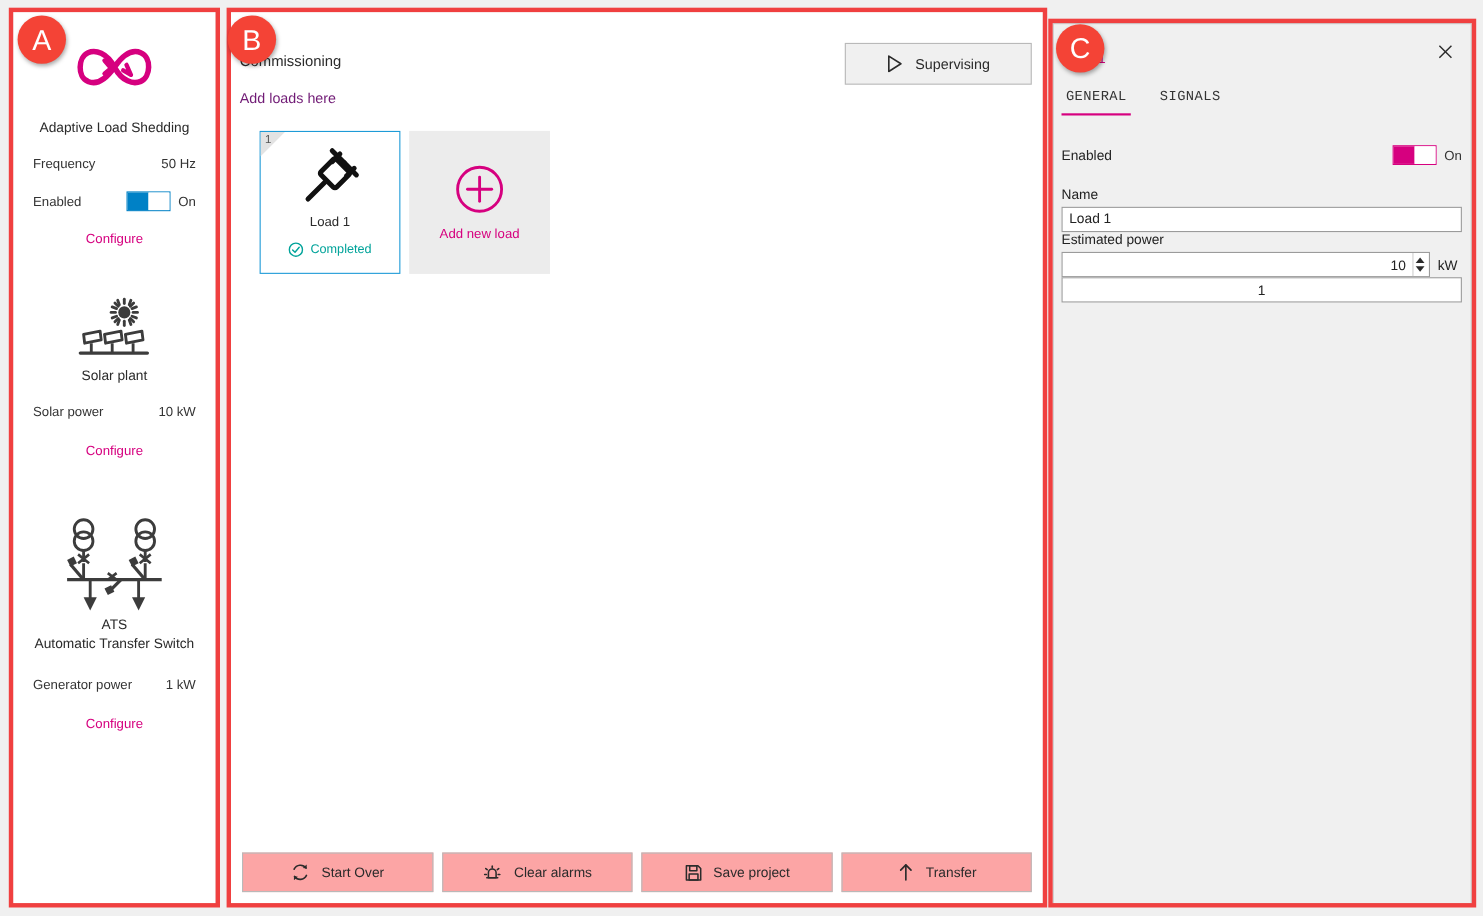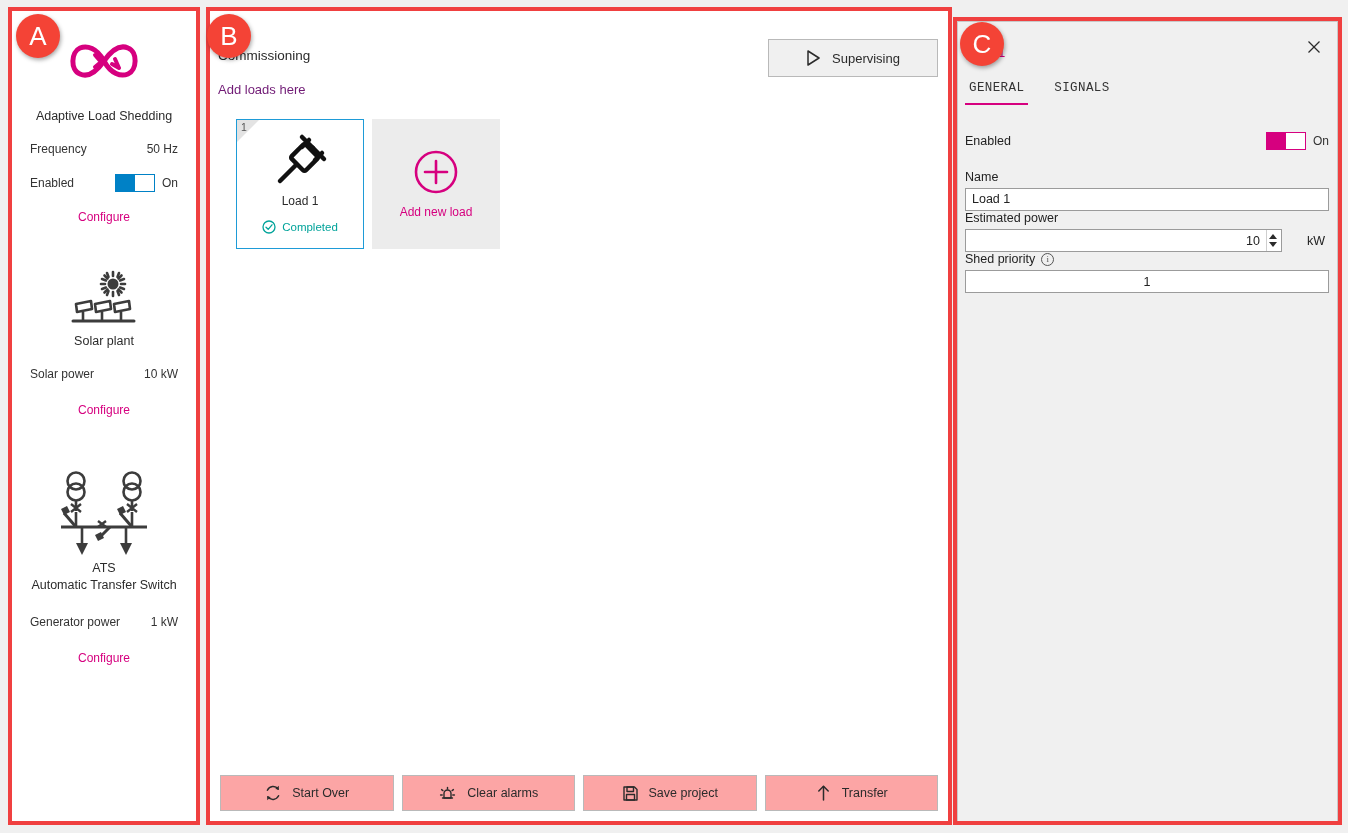--- a/index.html
+++ b/index.html
@@ -209,21 +209,21 @@
   .text-input {
     width: 100%; height: 23px;
     background: #ffffff;
     border: 1px solid #9b9b9b;
     font-size: 12.5px; color: #222;
     padding: 0 6px;
     line-height: 21px;
     font-family: "Liberation Sans", sans-serif;
   }
   .num-input-wrap {
-    display: flex; align-items: center; gap: 25px;
+    display: flex; align-items: center; gap: 7px;
   }
   .num-input {
     flex: 1; height: 23px;
     background: #ffffff;
     border: 1px solid #9b9b9b;
     display: flex; align-items: center; justify-content: flex-end;
     padding-right: 2px;
   }
   .num-val {
     font-size: 12.5px; color: #222;
@@ -567,24 +567,20 @@
             <span class="spinner">
               <span class="spin-up"></span>
               <span class="spin-down"></span>
             </span>
           </div>
           <span class="unit">kW</span>
         </div>
       </div>
 
       <div class="field-block">
-        <div class="label-with-info">
-          <span class="field-label" style="margin:0;">Shed priority</span>
-          <span class="info-icon">i</span>
-        </div>
         <div class="center-input">1</div>
       </div>
 
     </div>
   </div>
 
   <div class="anno-box" style="left:8px; top:7px; width:192px; height:818px;"></div>
   <div class="anno-box" style="left:206px; top:7px; width:746px; height:818px;"></div>
   <div class="anno-box" style="left:953px; top:17px; width:389px; height:808px;"></div>
 

